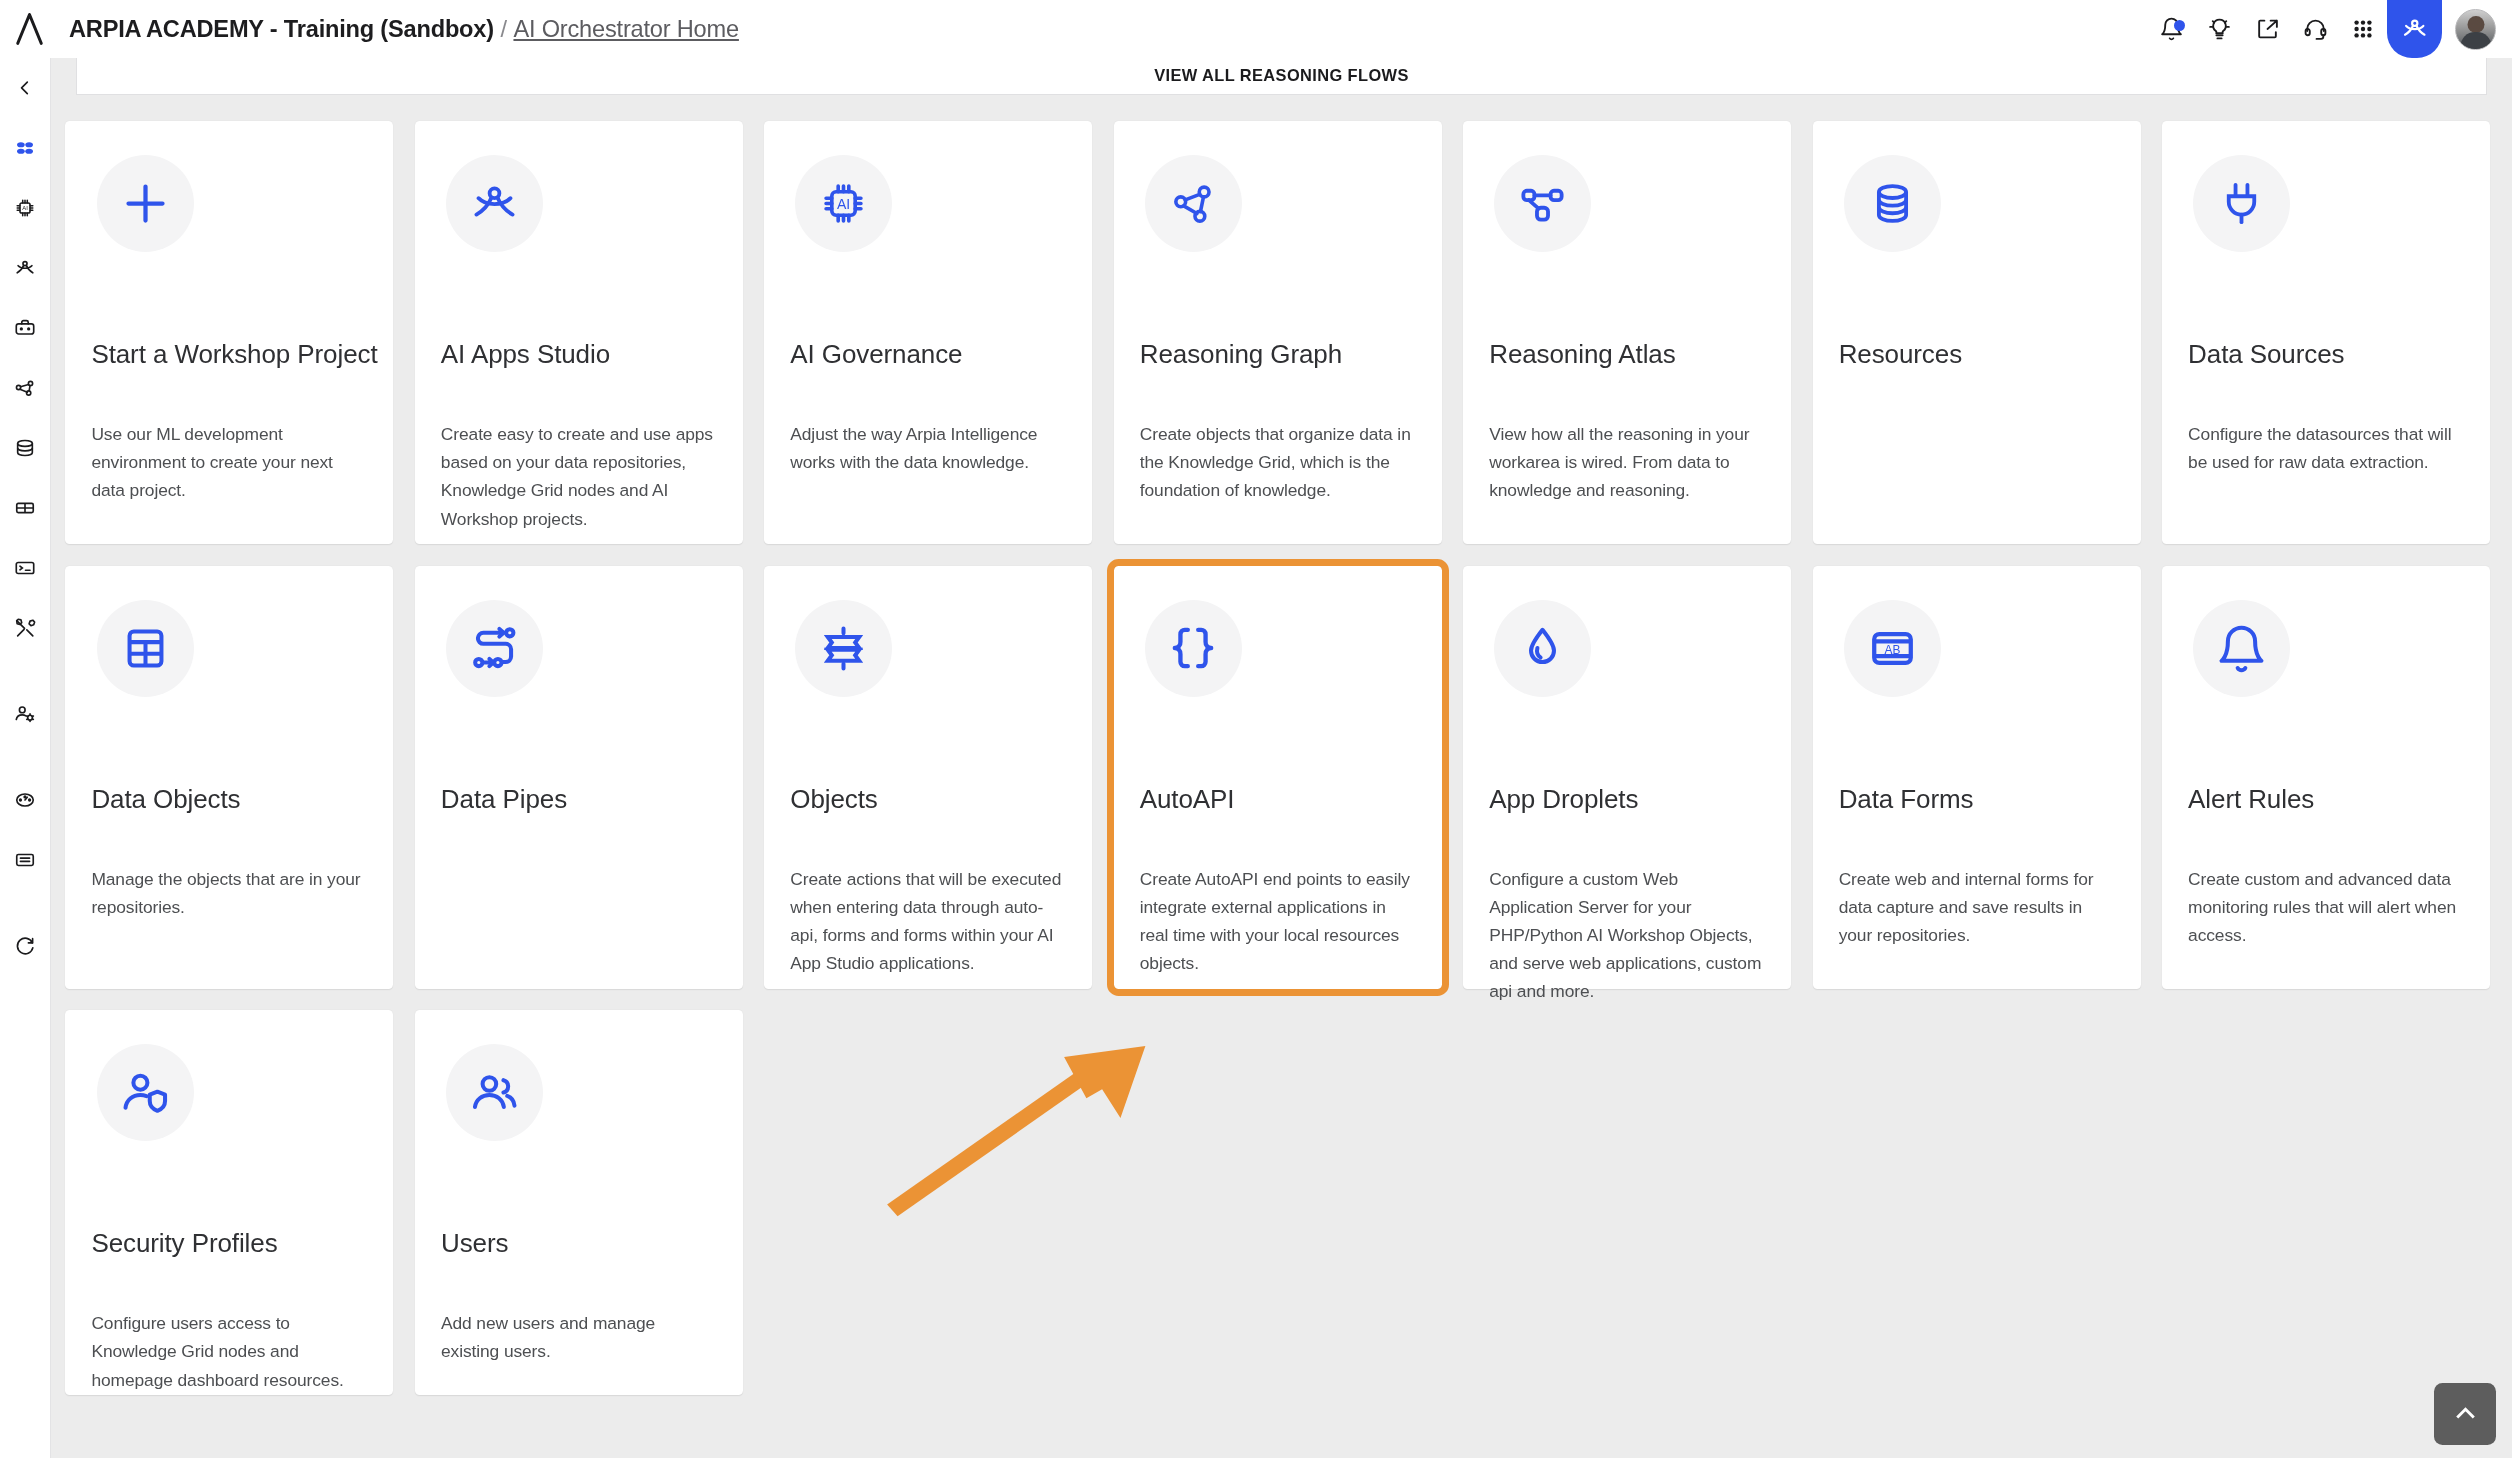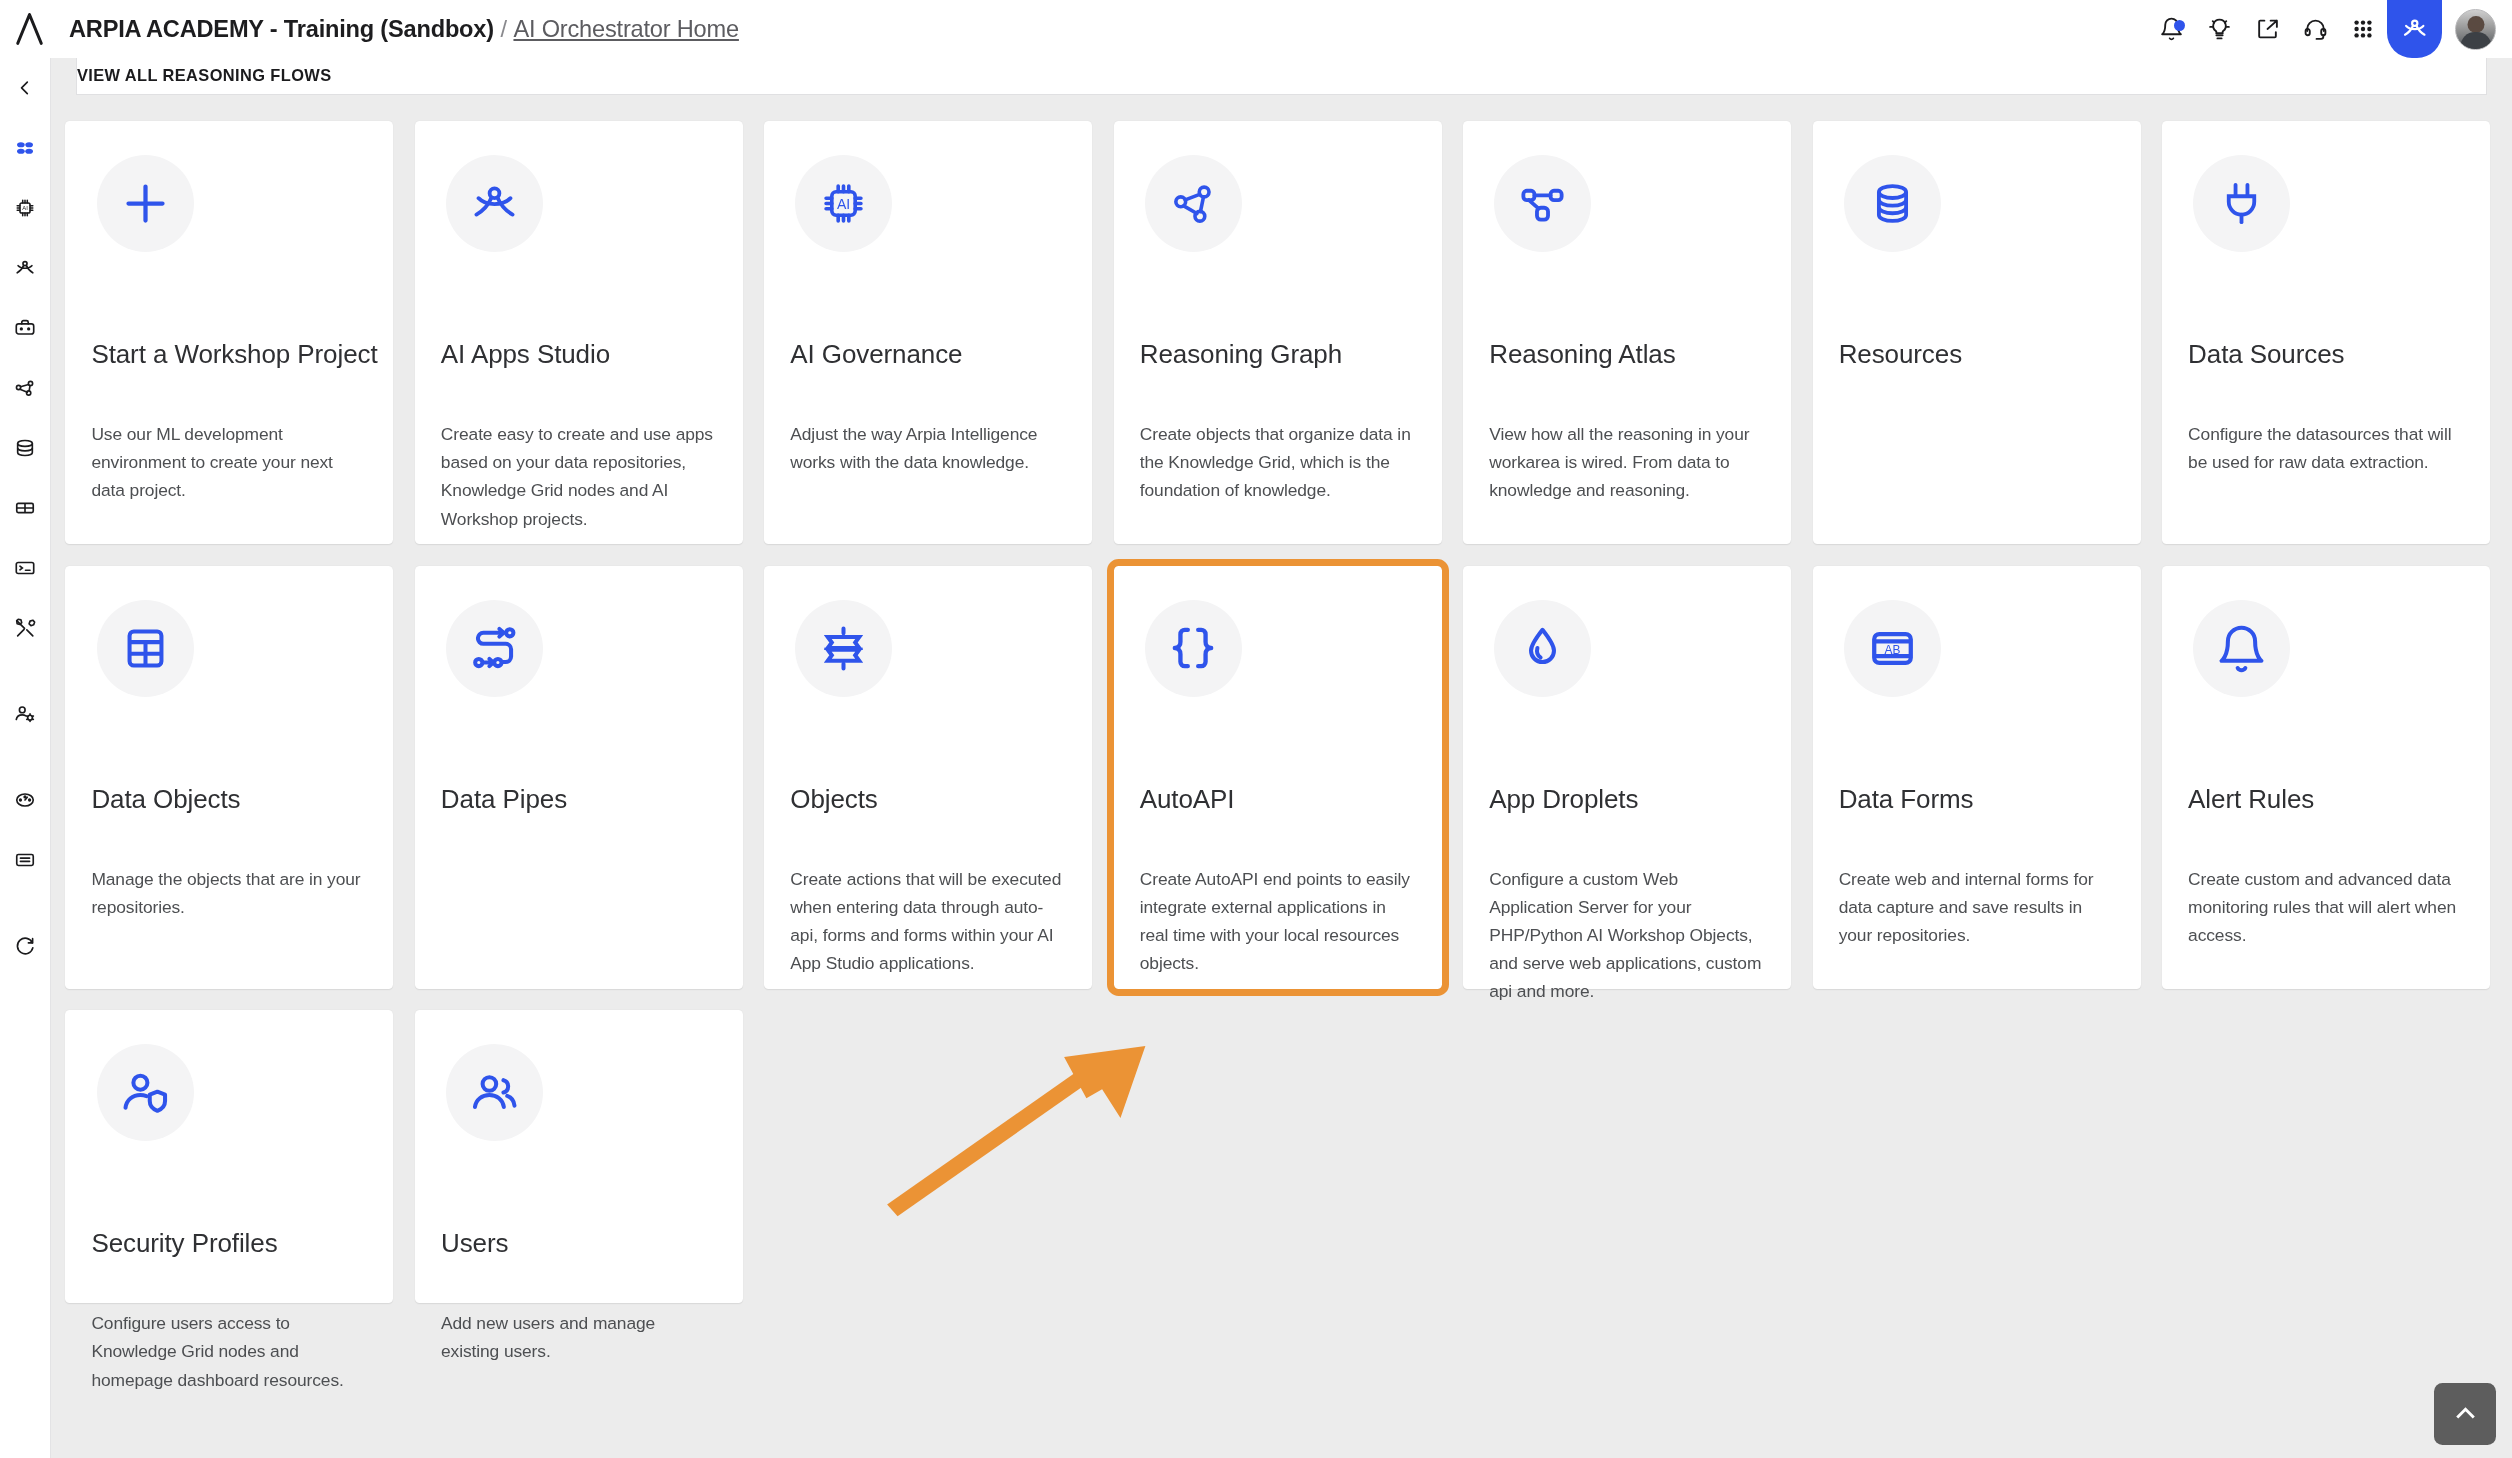--- a/index.html
+++ b/index.html
@@ -77,21 +77,21 @@
   #content {
     position: absolute; top: 58px; left: 51px;
     width: 2461px; height: 1401px;
     background: #ececec;
     overflow: hidden;
   }
 
   #viewall-bar {
     margin: 0 auto; width: 2411px; height: 38px;
     background: #ffffff; border: 0.7px solid #e0e0e2; border-top: 0;
-    display: flex; align-items: center; justify-content: flex-start;
+    display: flex; align-items: center; justify-content: center;
     position: relative; top: -1.3px;
   }
   #viewall-label {
     font-size: 16.4px; font-weight: 700; letter-spacing: 0.4px; color: #1b1b1d;
   }
 
   #cards-wrap {
     padding: 25px 22px 0 14.4px;
   }
   .card-row {
@@ -115,21 +115,21 @@
     color: #2f54eb; margin-left: 5.2px;
   }
   .card-title {
     position: absolute; left: 26px; top: 218px;
     font-size: 26px; color: #2f3033; font-weight: 400; letter-spacing: -0.1px;
   }
   .card-desc {
     position: absolute; left: 26px; top: 262px; width: 275px;
     font-size: 17.4px; line-height: 1.62; color: #4d4f52; letter-spacing: -0.1px; margin-top: 37px;
   }
-  .row-3 .card { height: 293px; }
+  .row-3 .card { height: 385px; }
 
   
   #arrow-annotation {
     position: absolute; left: 832px; top: 963px;
     width: 315px; height: 236px; pointer-events: none; z-index: 30;
   }
 
   
   #scroll-top {
     position: absolute; right: 15.7px; bottom: 14.4px;

